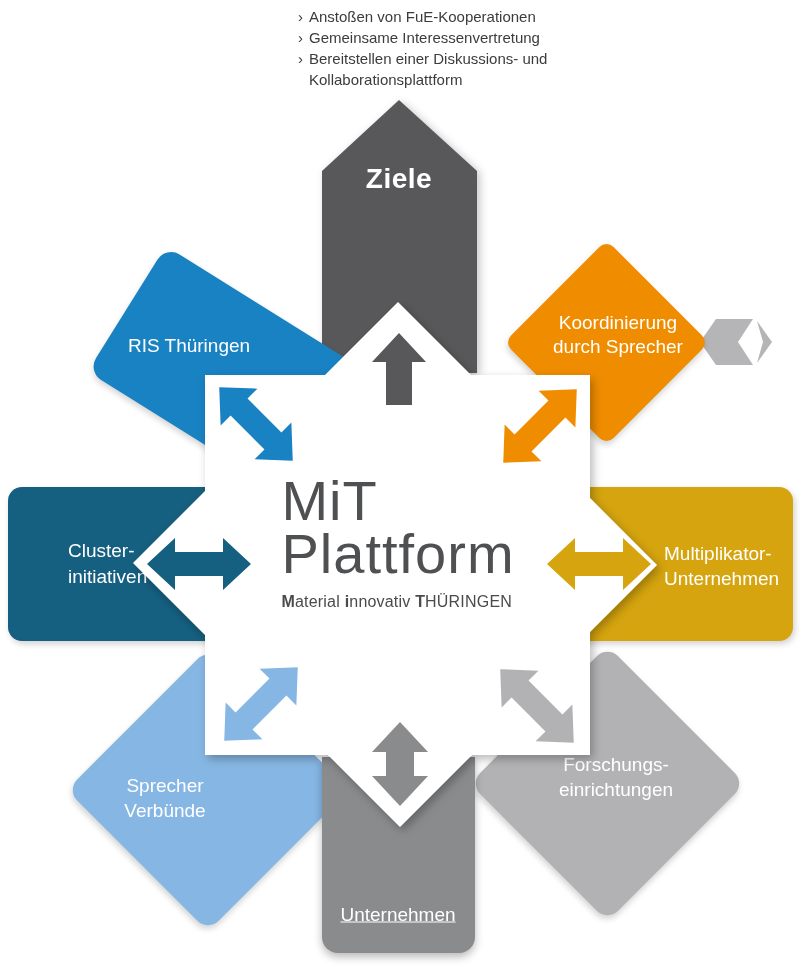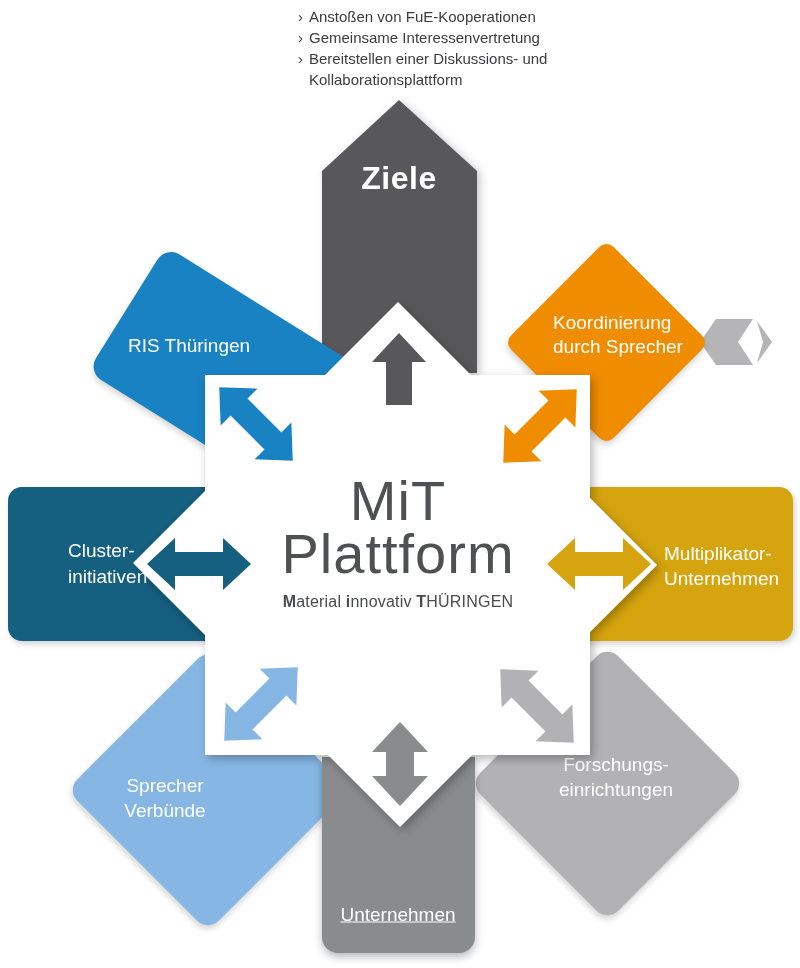--- a/index.html
+++ b/index.html
@@ -30,32 +30,32 @@
   .cluster{left:8px;top:487px;width:250px;height:154px;border-radius:14px;}
   .multi{left:560px;top:487px;width:233px;height:154px;border-radius:14px;}
   .regional{left:108px;top:690px;width:200px;height:200px;border-radius:15px;transform:rotate(45deg);}
   .forsch{left:510px;top:686px;width:195px;height:195px;border-radius:15px;transform:rotate(45deg);}
   .untern{left:322px;top:757px;width:153px;height:196px;border-radius:0 0 16px 16px;
           box-shadow:0 4px 9px rgba(0,0,0,.28);}
 
   
   .lbl{position:absolute;z-index:3;color:#ffffff;font-size:19px;line-height:25px;}
   .lbl-ziele{left:399px;top:178px;transform:translate(-50%,-50%);
-             font-size:32px;font-weight:bold;letter-spacing:.5px;}
+             font-size:28px;font-weight:bold;letter-spacing:.5px;}
   .lbl-ris{left:189px;top:345px;transform:translate(-50%,-50%);white-space:nowrap;}
-  .lbl-koord{left:553px;top:311px;line-height:24px;}
+  .lbl-koord{left:553px;top:311px;line-height:24px;text-align:center;}
   .lbl-cluster{left:28px;top:538px;line-height:26px;margin-left:40px;}
   .lbl-multi{left:664px;top:541px;line-height:25px;}
   .lbl-regional{left:165px;top:773px;transform:translateX(-50%);text-align:center;line-height:25px;}
   .lbl-forsch{left:616px;top:752px;transform:translateX(-50%);text-align:center;line-height:25px;}
   .lbl-untern{left:398px;top:914px;transform:translate(-50%,-50%);white-space:nowrap;text-decoration:underline;}
 
   
   .center{position:absolute;left:398px;top:474px;transform:translateX(-50%);
-          text-align:center;z-index:5;color:#4f5052;}
+          text-align:left;z-index:5;color:#4f5052;}
   .center .t{font-size:56px;line-height:53px;font-weight:300;letter-spacing:1px;white-space:nowrap;}
   .center .sub{margin-top:13px;font-size:16px;letter-spacing:.2px;color:#4a4b4d;white-space:nowrap;}
   .center .sub .b{font-weight:bold;}
 </style>
 </head>
 <body>
 
 <div class="canvas">
 
   <svg class="layer under" viewBox="0 0 800 968">

